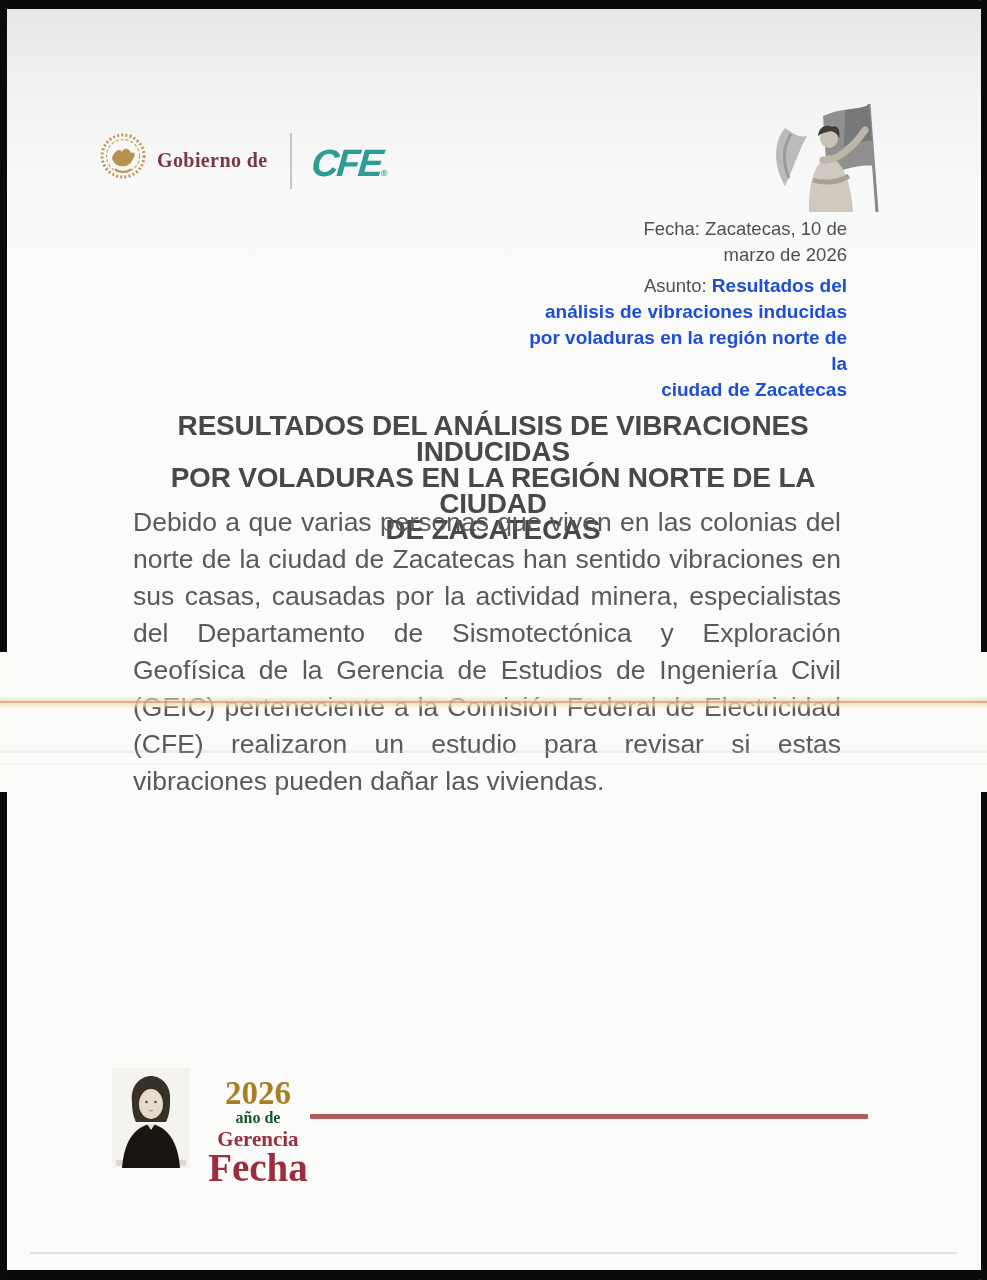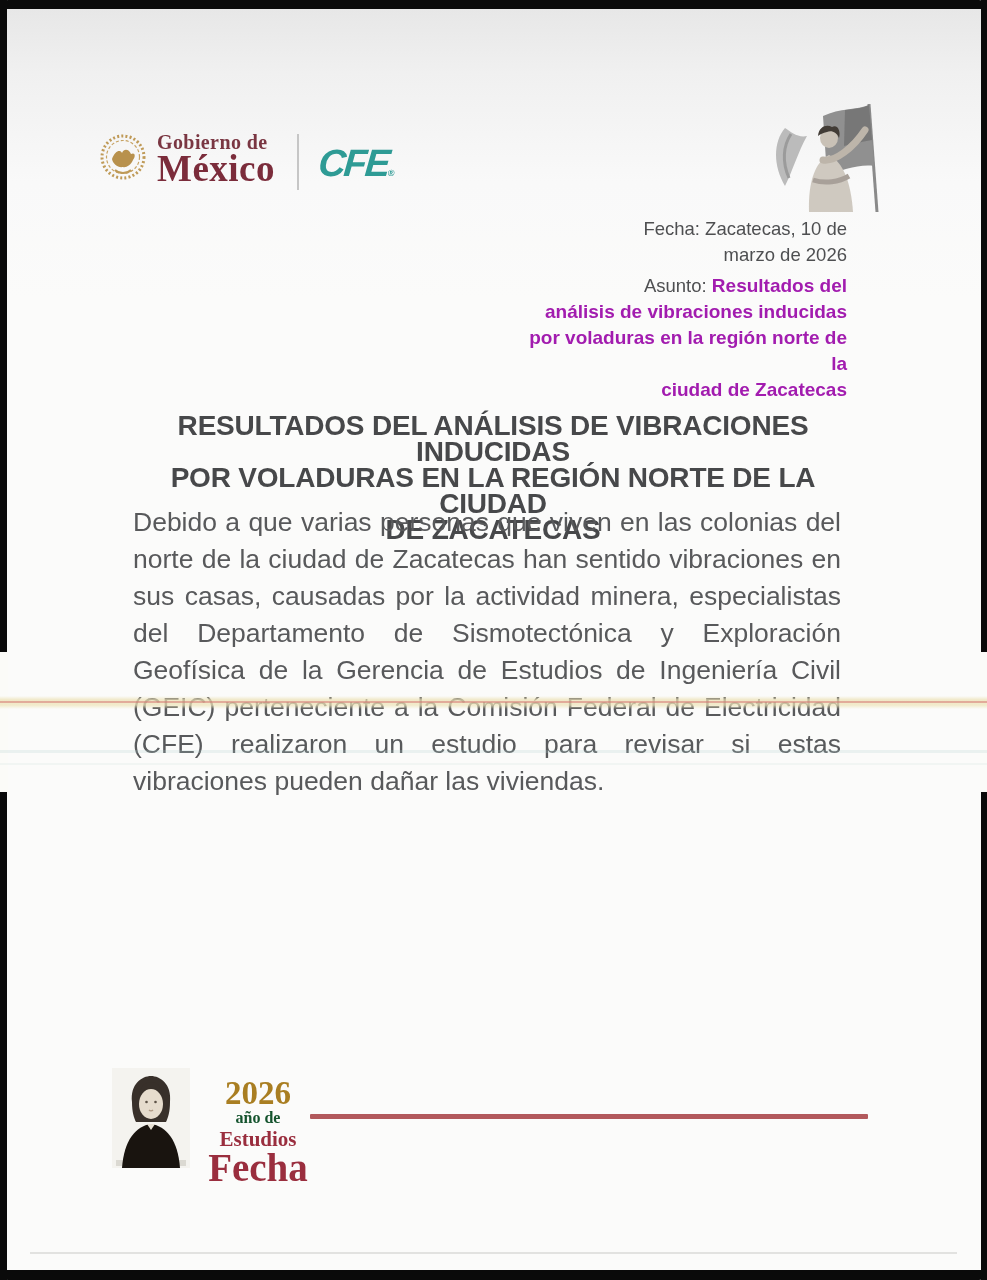--- a/index.html
+++ b/index.html
@@ -30,21 +30,21 @@
   .cfe-wrap { font-style:italic; font-weight:bold; font-size:38px; color:#2e9b95;
               letter-spacing:-2px; transform:skewX(-5deg); padding-top:12px; }
   .cfe-reg { font-size:9px; letter-spacing:0; vertical-align:baseline; }
   
   .flag-art { position:absolute; left:765px; top:100px; }
   
   .meta { position:absolute; top:216px; right:140px; width:460px; text-align:right;
           font-size:18.5px; line-height:26px; color:#4e4f51; }
   .meta-value { white-space:pre-line; }
   .meta-asunto { margin-top:5px; }
-  .meta-asunto .meta-value { font-weight:bold; color:#a21caf; font-size:19px; }
+  .meta-asunto .meta-value { font-weight:bold; color:#1d4ed8; font-size:19px; }
   
   .doc-title { position:absolute; left:118px; top:413px; width:750px; margin:0;
                text-align:center; font-size:28px; line-height:26px; font-weight:bold;
                color:#47484a; letter-spacing:-0.2px; white-space:pre-line; }
   
   .para { position:absolute; left:133px; width:708px; margin:0; font-size:26.5px;
           line-height:37px; text-align:justify; color:#58595b; }
   .para-1 { top:504px; }
   .para-2 { top:857px; }
   
@@ -78,21 +78,20 @@
 
   <div class="brand">
     <svg width="48" height="58" viewBox="0 0 48 58">
       <circle cx="24" cy="28" r="21" fill="none" stroke="#bf9a57" stroke-width="3" stroke-dasharray="2 2.2"></circle>
       <circle cx="24" cy="28" r="16.5" fill="none" stroke="#c7a363" stroke-width="1.2" stroke-dasharray="3 2"></circle>
       <path d="M13,30 C16,22 21,20 23,24 C25,19 30,20 32,25 C36,23 37,27 34,31 C32,36 27,39 24,38 C19,39 14,35 13,30 Z" fill="#b8914d"></path>
       <path d="M16,41 C20,45 28,45 32,41" stroke="#bf9a57" stroke-width="2" fill="none"></path>
     </svg>
     <div class="gob-text">
       <span class="gob-top">Gobierno de</span>
-      <span class="gob-name">México</span>
     </div>
     <div class="brand-divider"></div>
     <div class="cfe-wrap"><span>CFE</span><span class="cfe-reg">®</span></div>
   </div>
 
   <div class="flag-art">
     <svg width="140" height="118" viewBox="0 0 140 118">
       <path d="M104,4 L112,112" stroke="#8a8a8a" stroke-width="3" fill="none"></path>
       <path d="M58,16 C75,8 92,10 104,5 L109,66 C94,64 76,70 62,76 Z" fill="#909090"></path>
       <path d="M80,10 C90,9 98,8 104,5 L107,40 C96,42 86,44 79,46 Z" fill="#6f6f6f" opacity="0.75"></path>
@@ -137,21 +136,21 @@
       <path d="M27,28 C28,18 34,14 39,14 C44,14 50,18 51,28 C47,22 43,20 39,20 C35,20 31,22 27,28 Z" fill="#38302a"></path>
       <circle cx="34.5" cy="34" r="1.3" fill="#5c5247"></circle>
       <circle cx="43.5" cy="34" r="1.3" fill="#5c5247"></circle>
       <path d="M37,42 C38,43.2 40,43.2 41,42" stroke="#b09a85" stroke-width="1.2" fill="none"></path>
       <path d="M10,100 C12,72 24,58 39,56 C54,58 66,72 68,100 Z" fill="#19140f"></path>
       <path d="M35,56 L39,62 L43,56 Z" fill="#e8e2d6"></path>
     </svg>
     <div class="footer-text">
       <span class="fy">2026</span>
       <span class="fs">año de</span>
-      <span class="fm">Estudios</span>
+      <span class="fm">Gerencia</span>
       <span class="fz">Fecha</span>
     </div>
   </div>
 
   <div class="footer-rule"></div>
   <div class="page-edge"></div>
 
   <div class="border-top"></div>
   <div class="border-bottom"></div>
   <div class="border-left"></div>

